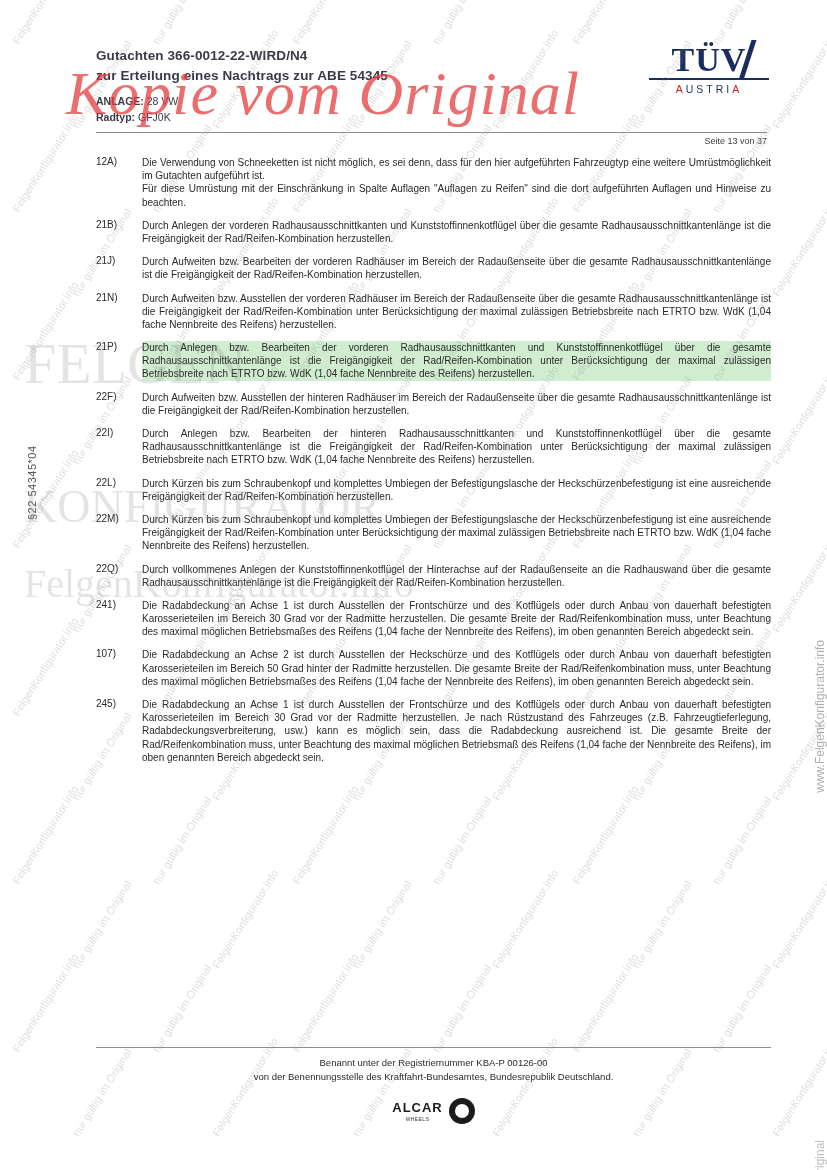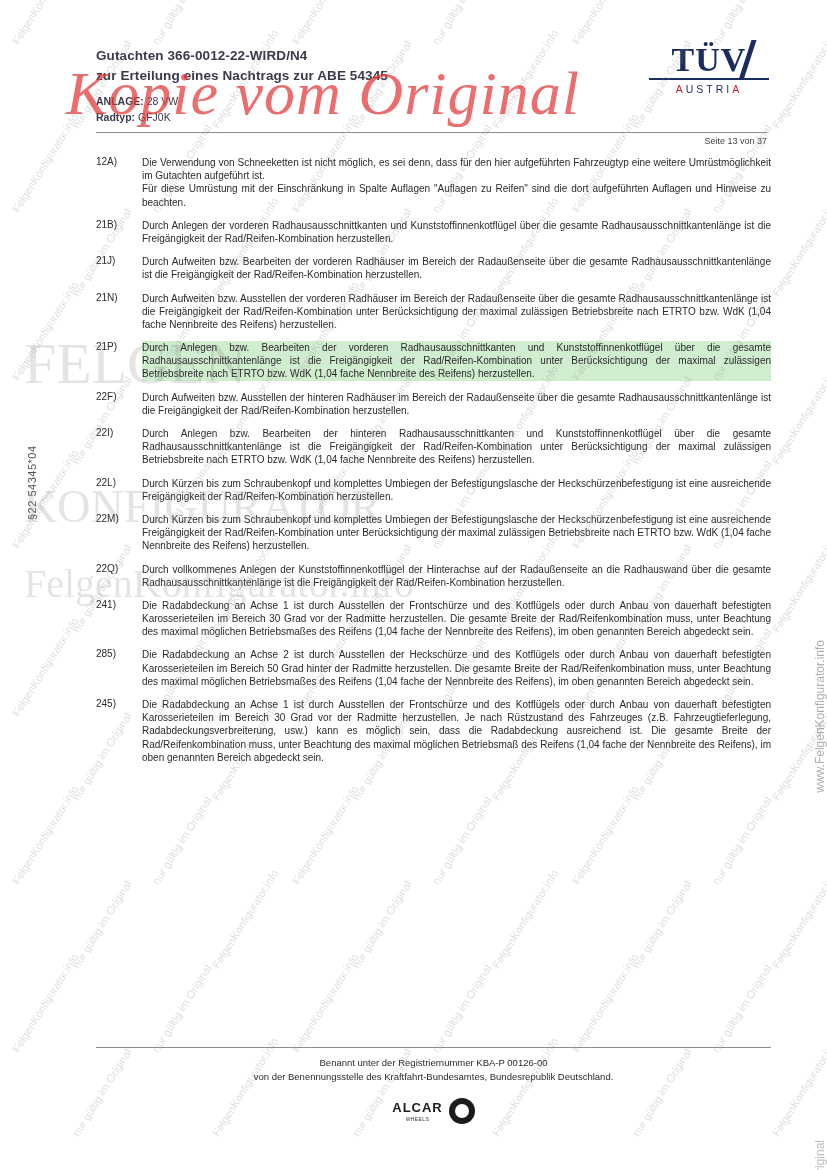--- a/index.html
+++ b/index.html
@@ -458,21 +458,21 @@
           <p>Durch vollkommenes Anlegen der Kunststoffinnenkotflügel der Hinterachse auf der Radaußenseite an die Radhauswand über die gesamte Radhausausschnittkantenlänge ist die Freigängigkeit der Rad/Reifen-Kombination herzustellen.</p>
         </div>
       </div>
       <div class="item">
         <div class="item-num">241)</div>
         <div class="item-text">
           <p>Die Radabdeckung an Achse 1 ist durch Ausstellen der Frontschürze und des Kotflügels oder durch Anbau von dauerhaft befestigten Karosserieteilen im Bereich 30 Grad vor der Radmitte herzustellen. Die gesamte Breite der Rad/Reifenkombination muss, unter Beachtung des maximal möglichen Betriebsmaßes des Reifens (1,04 fache der Nennbreite des Reifens), im oben genannten Bereich abgedeckt sein.</p>
         </div>
       </div>
       <div class="item">
-        <div class="item-num">285)</div>
+        <div class="item-num">107)</div>
         <div class="item-text">
           <p>Die Radabdeckung an Achse 2 ist durch Ausstellen der Heckschürze und des Kotflügels oder durch Anbau von dauerhaft befestigten Karosserieteilen im Bereich 50 Grad hinter der Radmitte herzustellen. Die gesamte Breite der Rad/Reifenkombination muss, unter Beachtung des maximal möglichen Betriebsmaßes des Reifens (1,04 fache der Nennbreite des Reifens), im oben genannten Bereich abgedeckt sein.</p>
         </div>
       </div>
       <div class="item">
         <div class="item-num">245)</div>
         <div class="item-text">
           <p>Die Radabdeckung an Achse 1 ist durch Ausstellen der Frontschürze und des Kotflügels oder durch Anbau von dauerhaft befestigten Karosserieteilen im Bereich 30 Grad vor der Radmitte herzustellen. Je nach Rüstzustand des Fahrzeuges (z.B. Fahrzeugtieferlegung, Radabdeckungsverbreiterung, usw.) kann es möglich sein, dass die Radabdeckung ausreichend ist. Die gesamte Breite der Rad/Reifenkombination muss, unter Beachtung des maximal möglichen Betriebsmaß des Reifens (1,04 fache der Nennbreite des Reifens), im oben genannten Bereich abgedeckt sein.</p>
         </div>
       </div>

